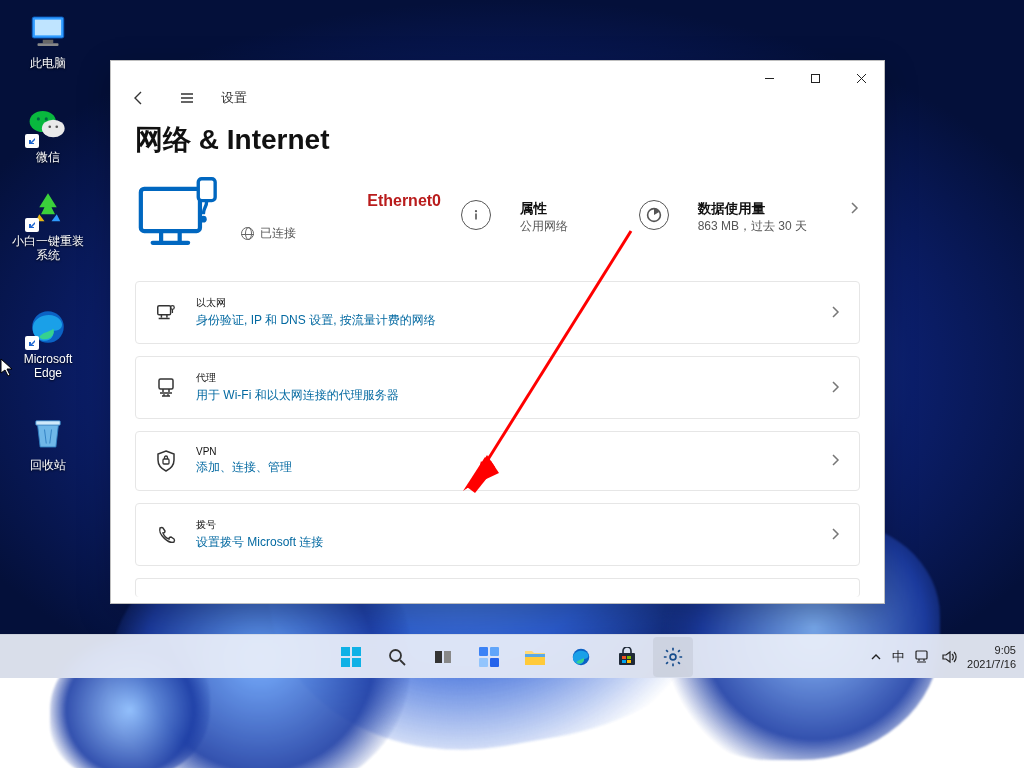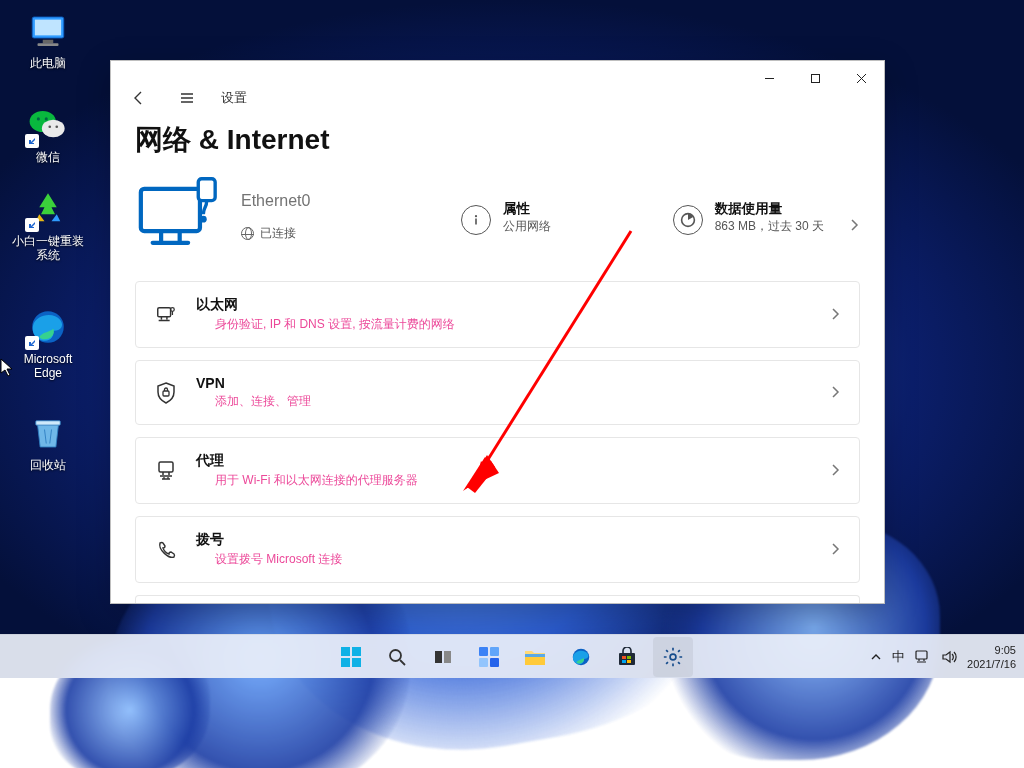--- a/index.html
+++ b/index.html
@@ -30,40 +30,40 @@
   .titlebar { height:34px; display:flex; align-items:center; justify-content:flex-end; }
   .titlebar .tbtn { width:46px; height:32px; display:flex; align-items:center; justify-content:center; color:#222; }
   .titlebar .tbtn svg { width:11px; height:11px; }
   .toolbar { position:absolute; top:22px; left:14px; height:30px; display:flex; align-items:center; gap:20px; color:#333; font-size:13px;}
   .toolbar .ib { width:28px; height:28px; display:flex; align-items:center; justify-content:center; border-radius:4px;}
   .content { position:absolute; top:48px; left:0; right:0; bottom:0; overflow:hidden auto; padding:0 24px 0 24px;}
   h1.page-title { font-size:28px; font-weight:600; margin:12px 0 18px 0; color:#111;}
   .status-card { display:flex; align-items:center; gap:20px; margin-bottom:24px; }
   .status-card .netico svg { width:86px; height:76px; }
   .status-card .netinfo { flex:0 0 200px; }
-  .status-card .netinfo .name { font-size:16px; font-weight:400; color:#737373;}
+  .status-card .netinfo .name { font-size:16px; font-weight:700; color:#b91c1c;text-align:right;}
   .status-card .netinfo .state { font-size:12px; color:#555; display:flex; align-items:center; gap:6px; margin-top:15px;}
   .globe { width:13px; height:13px; border:1.3px solid #666; border-radius:50%; position:relative; display:inline-block;}
   .globe::before { content:""; position:absolute; left:50%; top:-1px; bottom:-1px; width:5px; margin-left:-2.5px; border:1.3px solid #666; border-radius:50%;}
   .globe::after { content:""; position:absolute; left:-1px; right:-1px; top:50%; height:0; border-top:1.3px solid #666;}
-  .stat { display:flex; align-items:flex-end; gap:12px; }
+  .stat { display:flex; align-items:flex-start; gap:29px; }
   .stat .circ { width:30px; height:30px; border:1.6px solid #555; border-radius:50%; display:flex; align-items:center; justify-content:center; color:#555; font-size:14px;}
   .stat .txt .t { font-size:13.5px; font-weight:600; color:#111;}
   .stat .txt .s { font-size:12px; color:#555; }
   .stat-row { flex:1; display:flex; align-items:center; justify-content:space-between; gap:20px;}
   .chev { color:#777; }
 
   .card {
     border:1px solid #e6e6e6; border-radius:4px; padding:14px 18px; margin-bottom:12px;
     display:flex; align-items:center; gap:18px; background:#fff;
   }
   .card .cico { width:24px; display:flex; justify-content:center; color:#333;}
   .card .ctxt { flex:1; }
-  .card .ctxt .ct { font-size:14px; font-weight:700; color:#111;}
-  .card .ctxt .cs { font-size:12px; color:#ec4899; margin-top:2px;margin-left:19px;}
+  .card .ctxt .ct { font-size:10px; font-weight:400; color:#111;}
+  .card .ctxt .cs { font-size:12px; color:#0369a1; margin-top:2px;}
   .card .cchev { color:#777; }
 
   
   .annot { position:absolute; left:340px; top:160px; pointer-events:none; }
 
   
   .taskbar {
     position:absolute; left:0; right:0; bottom:0; height:44px;
     background:rgba(235,240,250,.92); backdrop-filter: blur(6px);
     border-top:1px solid rgba(0,0,0,.06);
@@ -262,45 +262,45 @@
           <div class="cs">身份验证, IP 和 DNS 设置, 按流量计费的网络</div>
         </div>
         <div class="cchev"><svg width="12" height="12" viewBox="0 0 12 12">
               <path d="M4 1 L9 6 L4 11" fill="none" stroke="#777" stroke-width="1.5"></path>
             </svg></div>
       </div>
 
       <div class="card">
         <div class="cico">
           <svg width="20" height="22" viewBox="0 0 20 22">
+              <rect x="3" y="2" width="14" height="10" rx="1.5" fill="none" stroke="#333" stroke-width="1.5"></rect>
+              <path d="M7 12 v3 M13 12 v3 M4 16 h12" stroke="#333" stroke-width="1.5"></path>
+              <path d="M6 19 h8 M8 19 v-2 M12 19 v-2" stroke="#333" stroke-width="1.3"></path>
+            </svg>
+        </div>
+        <div class="ctxt">
+          <div class="ct">代理</div>
+          <div class="cs">用于 Wi-Fi 和以太网连接的代理服务器</div>
+        </div>
+        <div class="cchev"><svg width="12" height="12" viewBox="0 0 12 12">
+              <path d="M4 1 L9 6 L4 11" fill="none" stroke="#777" stroke-width="1.5"></path>
+            </svg></div>
+      </div>
+
+      <div class="card">
+        <div class="cico">
+          <svg width="20" height="22" viewBox="0 0 20 22">
               <path d="M10 1 L18 4 V10 C18 16 14 19 10 21 C6 19 2 16 2 10 V4 Z" fill="none" stroke="#333" stroke-width="1.5"></path>
               <rect x="7" y="9" width="6" height="5" rx="1" fill="none" stroke="#333" stroke-width="1.3"></rect>
               <path d="M8.5 9 V7.5 a1.5 1.5 0 0 1 3 0 V9" fill="none" stroke="#333" stroke-width="1.3"></path>
             </svg>
         </div>
         <div class="ctxt">
           <div class="ct">VPN</div>
           <div class="cs">添加、连接、管理</div>
-        </div>
-        <div class="cchev"><svg width="12" height="12" viewBox="0 0 12 12">
-              <path d="M4 1 L9 6 L4 11" fill="none" stroke="#777" stroke-width="1.5"></path>
-            </svg></div>
-      </div>
-
-      <div class="card">
-        <div class="cico">
-          <svg width="20" height="22" viewBox="0 0 20 22">
-              <rect x="3" y="2" width="14" height="10" rx="1.5" fill="none" stroke="#333" stroke-width="1.5"></rect>
-              <path d="M7 12 v3 M13 12 v3 M4 16 h12" stroke="#333" stroke-width="1.5"></path>
-              <path d="M6 19 h8 M8 19 v-2 M12 19 v-2" stroke="#333" stroke-width="1.3"></path>
-            </svg>
-        </div>
-        <div class="ctxt">
-          <div class="ct">代理</div>
-          <div class="cs">用于 Wi-Fi 和以太网连接的代理服务器</div>
         </div>
         <div class="cchev"><svg width="12" height="12" viewBox="0 0 12 12">
               <path d="M4 1 L9 6 L4 11" fill="none" stroke="#777" stroke-width="1.5"></path>
             </svg></div>
       </div>
 
       <div class="card">
         <div class="cico">
           <svg width="20" height="20" viewBox="0 0 20 20">
               <path d="M4 3 C4 3 6 2 7 3 L9 6 C9 7 8 8 7 8 C8 11 10 13 13 14 C13 13 14 12 15 12 L18 14 C19 15 18 17 18 17 C13 19 2 10 4 3 Z" fill="none" stroke="#333" stroke-width="1.4"></path>

